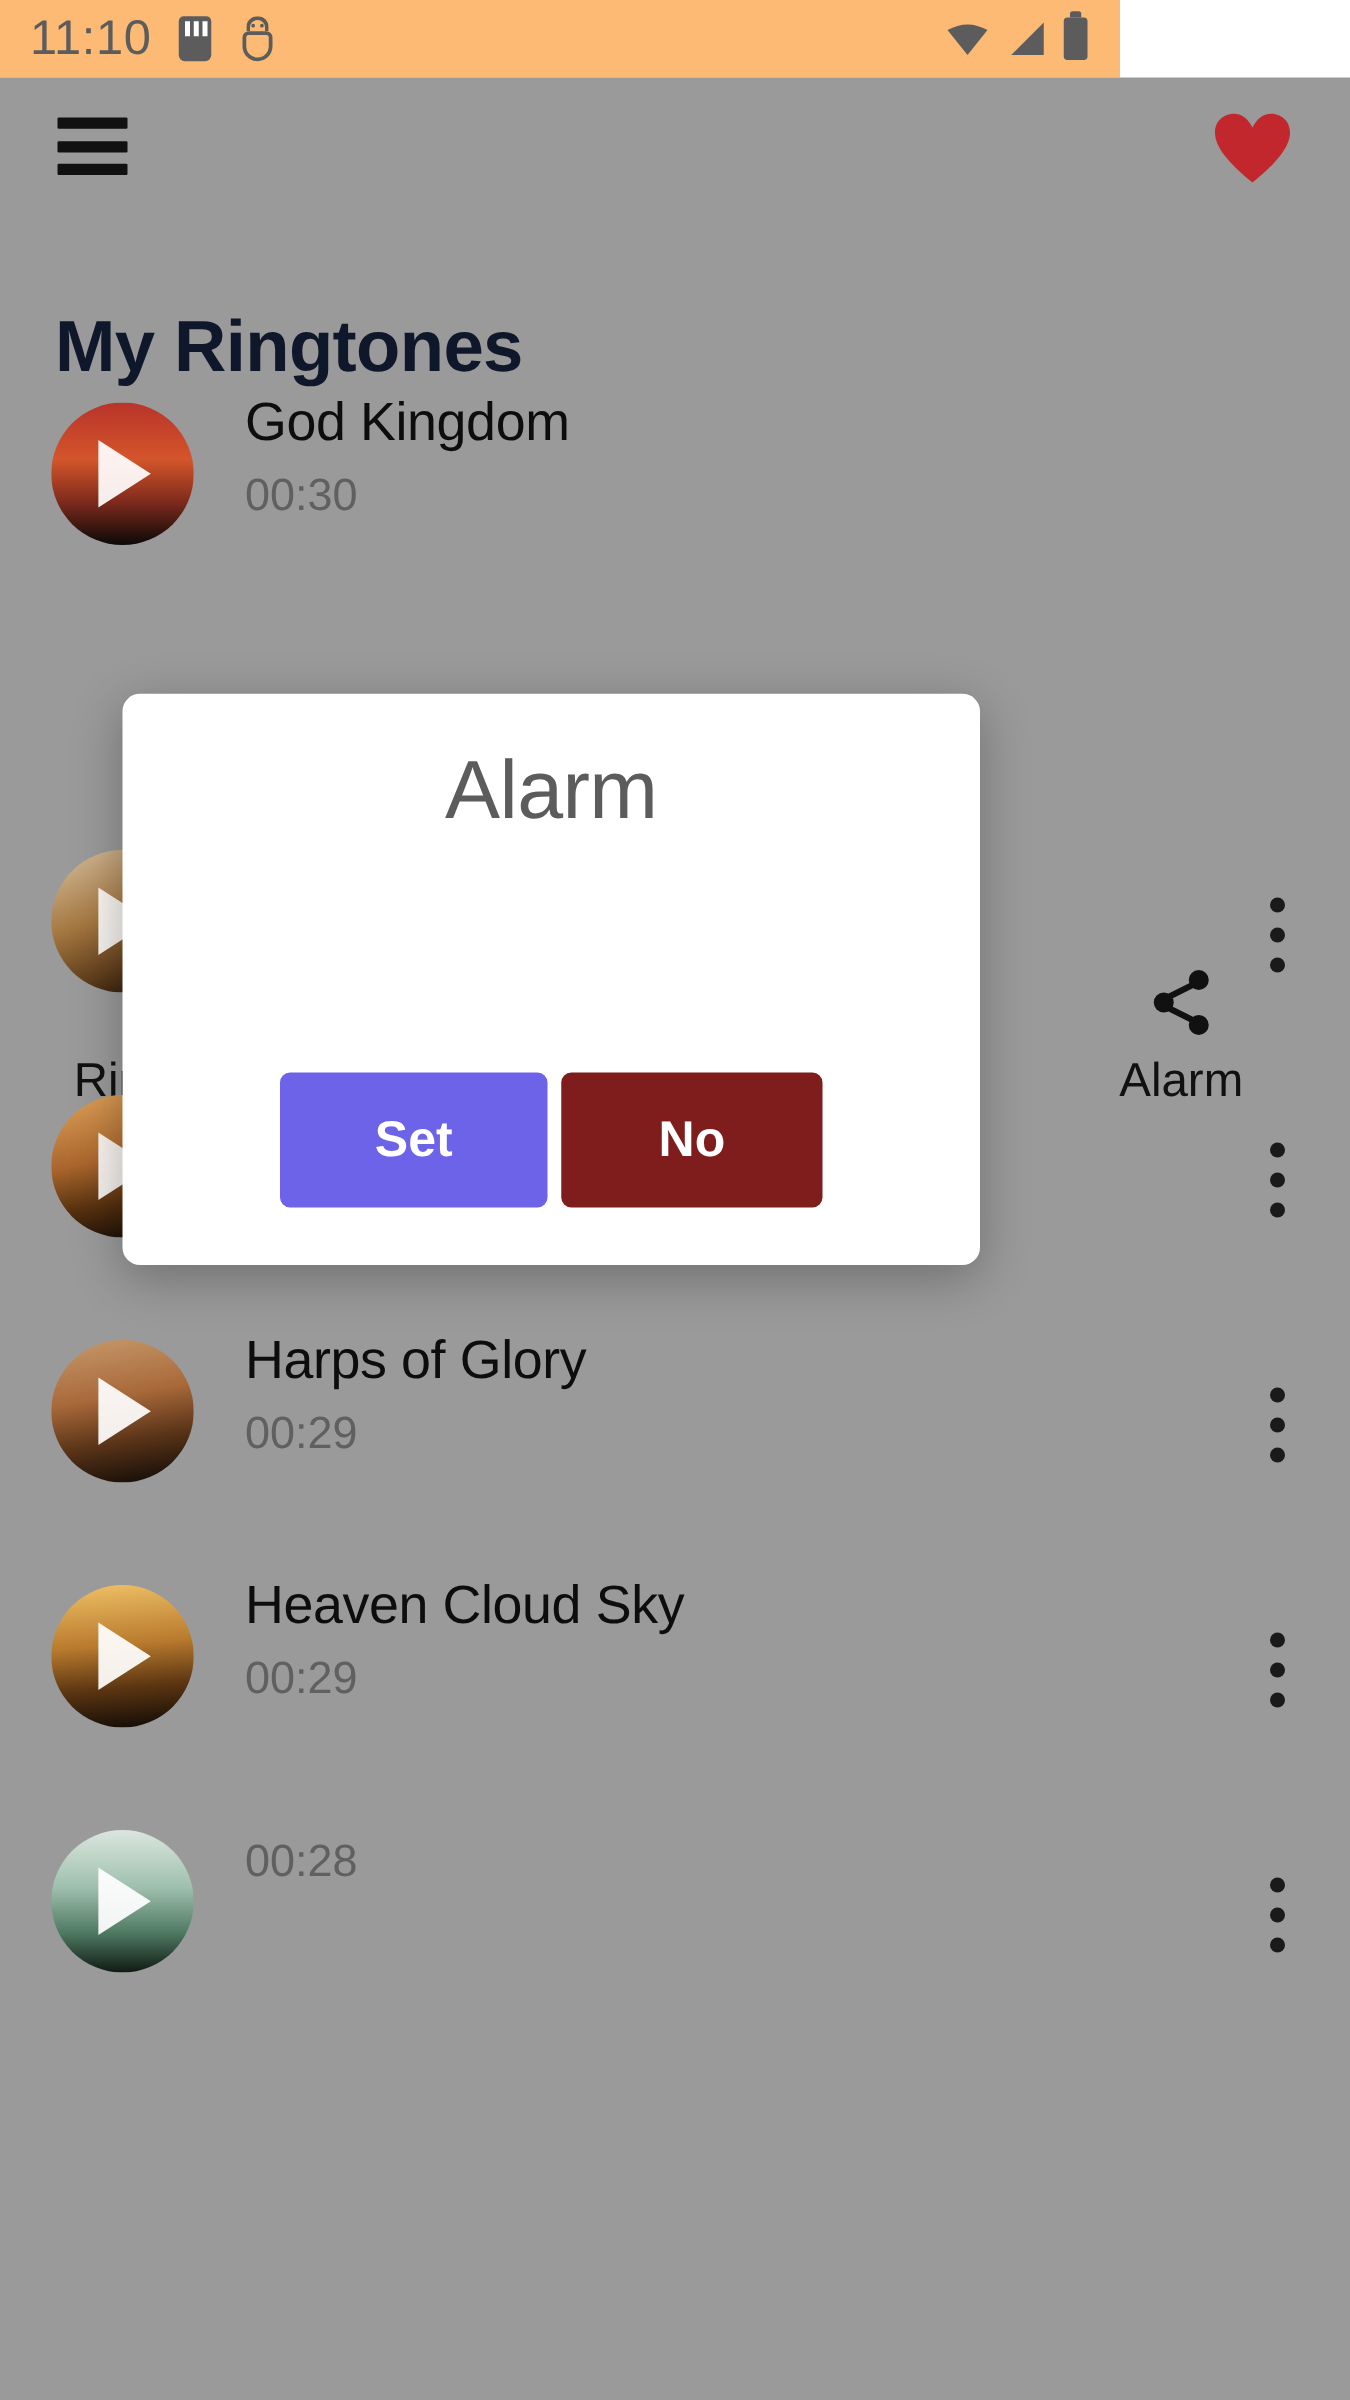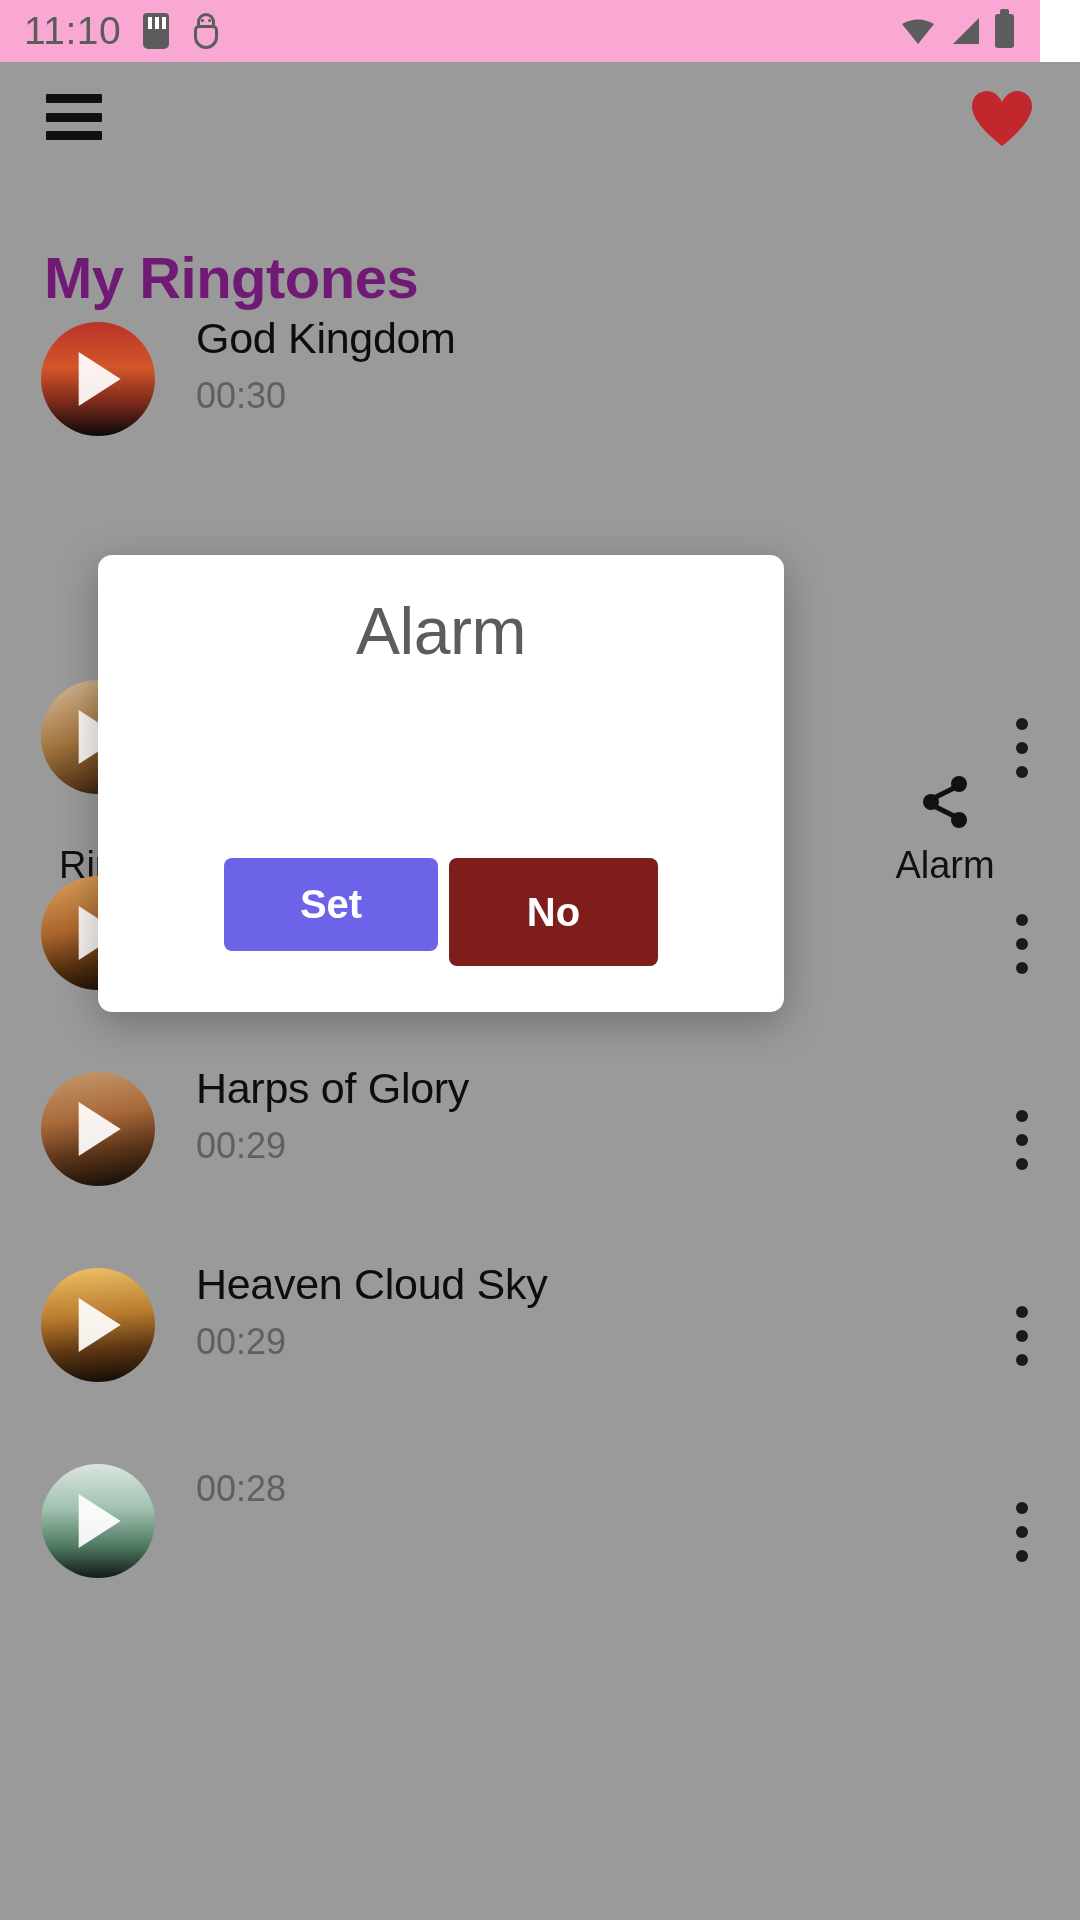--- a/index.html
+++ b/index.html
@@ -6,22 +6,22 @@
   html, body {
     width:1080px; height:1920px;
     background:#ffffff;
     font-family:"Liberation Sans", sans-serif;
     overflow:hidden;
   }
   #screen { position:relative; width:1080px; height:1920px; background:#ffffff; }
 
   
   .statusbar{
-    position:absolute; top:0; left:0; width:1040px; height:62px;
-    background:#f9a8d4; display:flex; align-items:center;
+    position:absolute; top:0; left:0; width:896px; height:62px;
+    background:#fdba74; display:flex; align-items:center;
     padding:0 26px 0 24px;
   }
   .status-left{ display:flex; align-items:center; gap:22px; }
   .status-time{ font-size:39px; color:#5c5c5c; letter-spacing:0.5px; font-family:"Liberation Sans", sans-serif; }
   .status-right{ margin-left:auto; display:flex; align-items:center; gap:14px; }
   .sd-icon{ width:26px; height:36px; background:#5c5c5c; border-radius:4px 4px 5px 5px; position:relative; }
   .sd-icon::before{ content:""; position:absolute; top:4px; left:5px; width:4px; height:12px; background:#ffffff; }
   .sd-icon::after{ content:""; position:absolute; top:4px; left:12px; width:4px; height:12px; background:#ffffff; box-shadow:7px 0 0 #ffffff; }
   .bug-icon{ width:30px; height:36px; position:relative; }
   .bug-icon .b-body{ position:absolute; bottom:0; left:3px; width:24px; height:24px; border:3px solid #5c5c5c; border-radius:5px 5px 12px 12px; }
@@ -38,21 +38,21 @@
     background:#9a9a9a; overflow:hidden;
   }
   .appbar{ position:relative; height:120px; }
   .hamburger{ position:absolute; left:46px; top:32px; width:56px; height:46px; display:flex; flex-direction:column; justify-content:space-between; }
   .hamburger span{ display:block; height:9px; background:#111111; border-radius:1px; }
   .heart-btn{ position:absolute; right:47px; top:28px; width:62px; height:58px; }
   .heart-btn svg{ width:62px; height:58px; display:block; }
 
   .page-title{
     position:absolute; left:44px; top:182px;
-    font-size:58px; font-weight:bold; color:#701a75;
+    font-size:58px; font-weight:bold; color:#0f172a;
     letter-spacing:-0.5px;
   }
 
   
   .list{ position:absolute; top:248px; left:0; width:1004px; }
   .row{ position:relative; height:196px; }
   .thumb{
     position:absolute; left:41px; top:12px;
     width:114px; height:114px; border-radius:50%;
     overflow:hidden;
@@ -104,21 +104,21 @@
   }
   .dialog-buttons{
     position:absolute; left:0; right:0; top:303px;
     display:flex; justify-content:center; gap:11px;
   }
   .btn{
     border:none; color:#ffffff; font-size:40px; font-weight:bold;
     border-radius:8px; font-family:"Liberation Sans", sans-serif;
     cursor:pointer;
   }
-  .btn-set{ width:214px; height:93px; background:#6c63e8; }
+  .btn-set{ width:214px; height:108px; background:#6c63e8; }
   .btn-no{ width:209px; height:108px; background:#7f1d1d; }
 </style>
 </head>
 <body>
 
 <div id="screen">
 
   <div class="statusbar">
     <div class="status-left">
       <div class="status-time">11:10</div>

